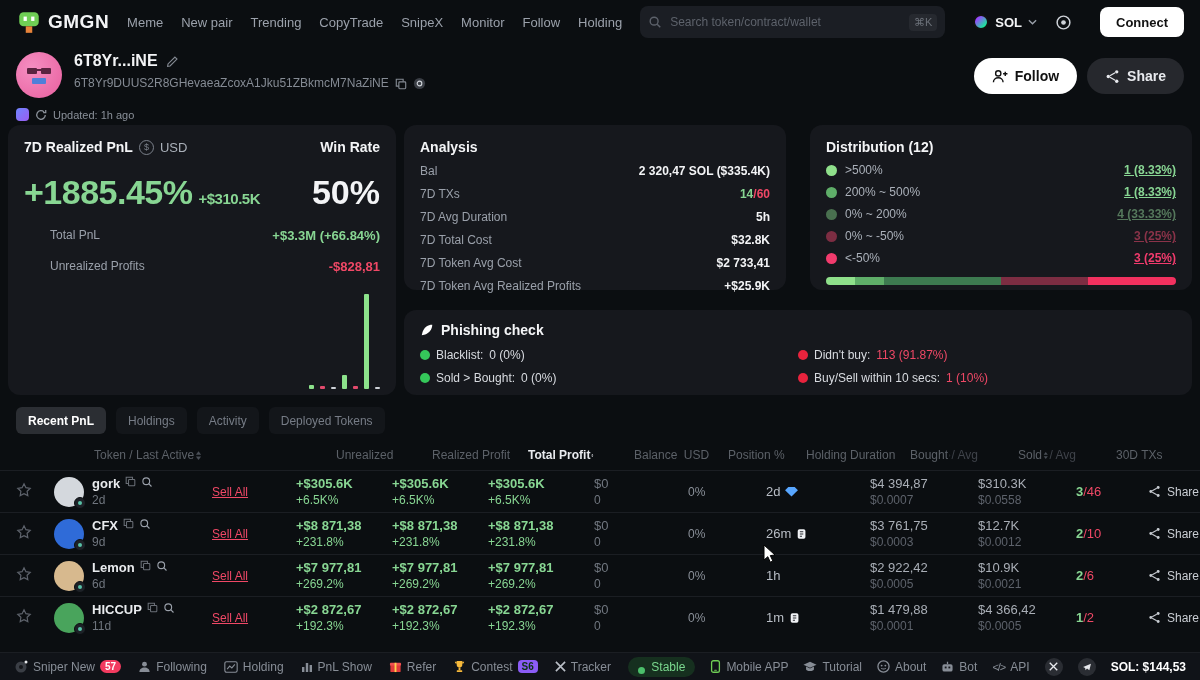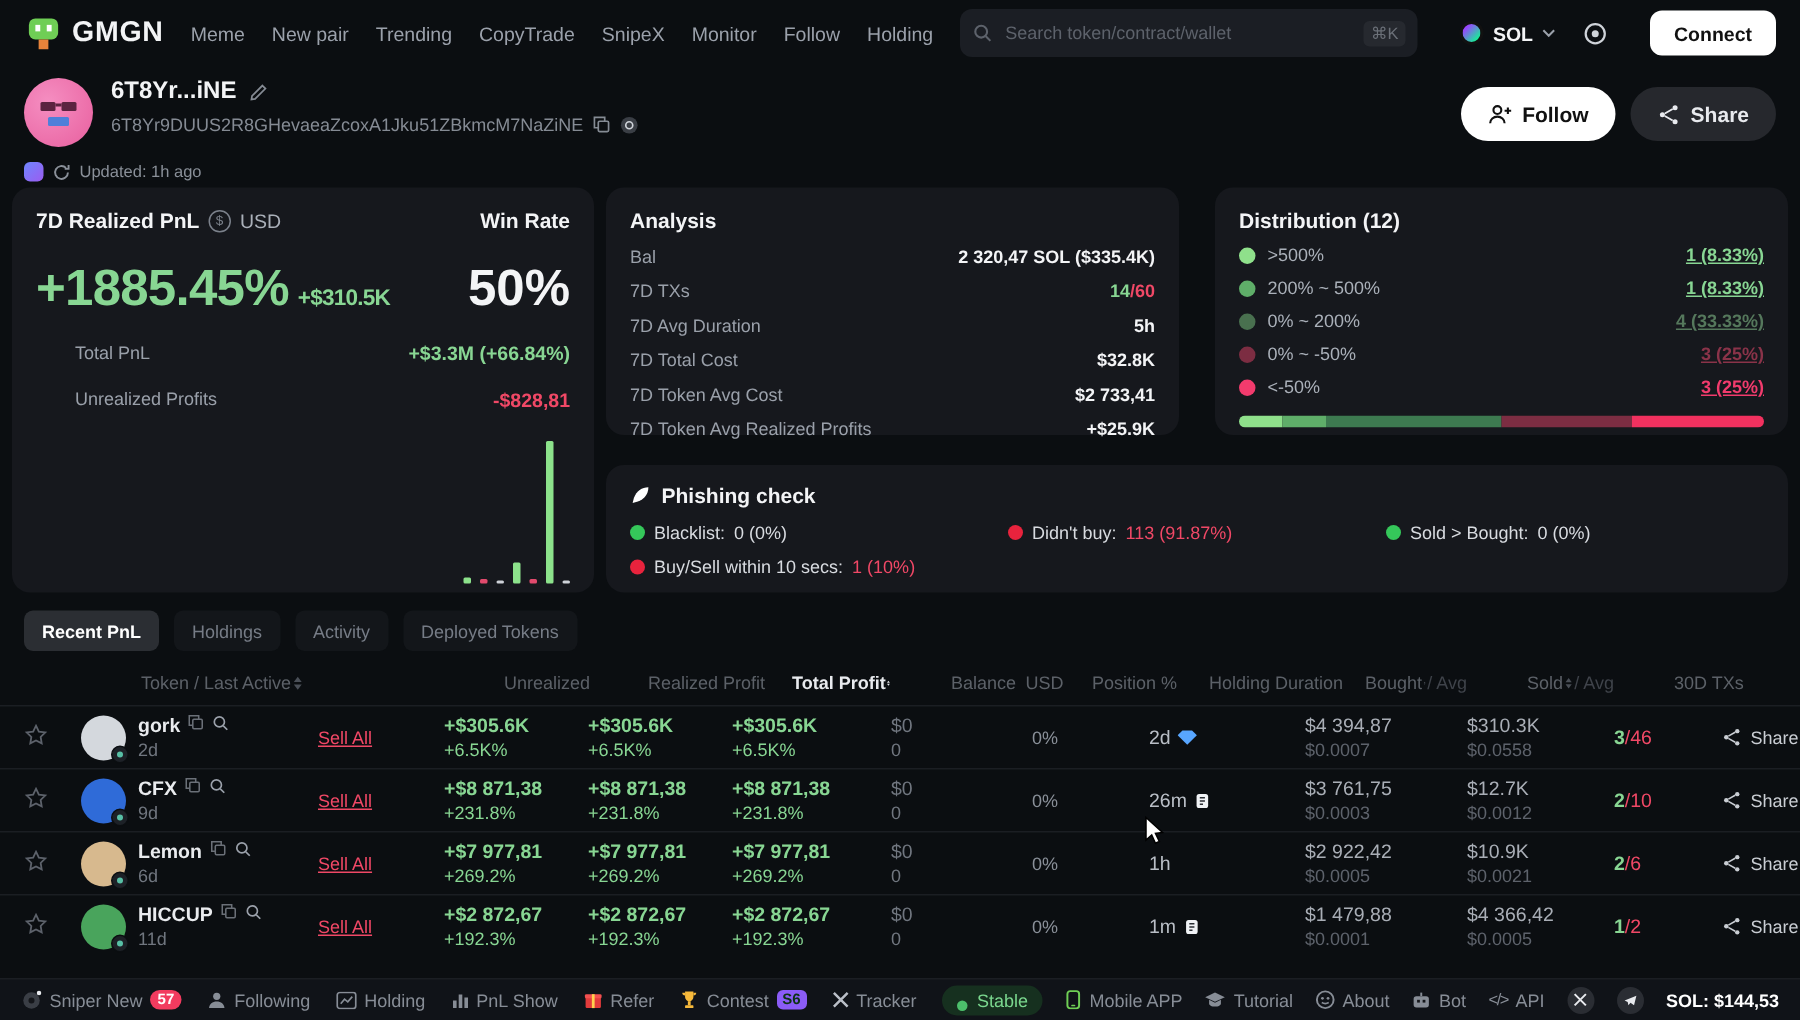--- a/index.html
+++ b/index.html
@@ -26,21 +26,21 @@
   .sol-dot{width:16px;height:16px;border-radius:50%;background:linear-gradient(135deg,#9945FF 20%,#14F195 85%);border:2px solid #111;}
   .connect-btn{margin-left:10px;background:#fff;color:#111;font-weight:bold;font-size:13px;border:none;border-radius:8px;height:30px;padding:0 16px;cursor:pointer;font-family:inherit;}
 
   
   .profile{display:flex;padding:8px 16px 0;}
   .avatar{width:46px;height:46px;border-radius:50%;background:radial-gradient(circle at 35% 35%,#f58ec1,#e85f9e);position:relative;flex:none;}
   .avatar svg{position:absolute;left:9px;top:12px;}
   .pinfo{margin-left:12px;}
   .pname-row{display:flex;align-items:center;gap:8px;}
   .pname{font-size:16px;font-weight:bold;}
-  .paddr-row{display:flex;align-items:center;gap:6px;margin-top:6px;color:#858b94;font-size:12px;}
+  .paddr-row{display:flex;align-items:flex-end;gap:6px;margin-top:6px;color:#858b94;font-size:12px;}
   .updated-row{display:flex;align-items:center;gap:6px;margin:10px 16px 0;color:#8a9099;font-size:11px;}
   .mini-alien{width:13px;height:13px;border-radius:4px;background:linear-gradient(135deg,#6f86ff,#9b5cf0);}
   .profile-right{margin-left:auto;text-align:right;}
   .btn-row{display:flex;gap:10px;justify-content:flex-end;margin-top:6px;}
   .btn{height:36px;border-radius:18px;display:flex;align-items:center;gap:7px;padding:0 18px;font-size:14px;font-weight:bold;cursor:pointer;border:none;font-family:inherit;}
   .btn-follow{background:#fff;color:#111;}
   .btn-share{background:#26282d;color:#e8eaee;}
   .filters{display:flex;gap:4px;justify-content:flex-end;margin-top:14px;font-size:12px;color:#7b818b;}
   .filter{padding:3px 8px;border-radius:6px;cursor:pointer;}
   .filter.active{background:var(--pill);color:#fff;font-weight:bold;}
@@ -72,21 +72,21 @@
   .kv .v{color:var(--txt);font-weight:bold;}
   .txs-g{color:var(--green);font-weight:bold;} .txs-r{color:var(--red);font-weight:bold;}
 
   .dist-row{display:flex;align-items:center;margin-top:8px;font-size:12px;color:#aab0b9;}
   .dist-dot{width:11px;height:11px;border-radius:50%;margin-right:8px;flex:none;}
   .dist-val{margin-left:auto;text-decoration:underline;font-weight:bold;cursor:pointer;}
   .dist-bar{display:flex;height:8px;border-radius:4px;overflow:hidden;margin-top:12px;}
 
   .phishing-card{height:85px;padding:12px 16px;}
   .ph-head{display:flex;align-items:center;gap:7px;font-size:14px;font-weight:bold;}
-  .ph-grid{display:grid;grid-template-columns:1fr 1fr 1fr;margin-top:10px;row-gap:9px;font-size:12px;color:#d8dbe0;}
+  .ph-grid{display:grid;grid-template-columns:1fr 1fr;margin-top:10px;row-gap:9px;font-size:12px;color:#d8dbe0;}
   .ph-item{display:flex;align-items:center;gap:6px;}
   .dot{width:10px;height:10px;border-radius:50%;flex:none;}
   .dot.g{background:#35c75a;} .dot.r{background:#e8233d;}
   .ph-red{color:var(--red);}
 
   
   .tabs{display:flex;gap:10px;padding:12px 16px 0;}
   .tab{height:27px;display:flex;align-items:center;padding:0 12px;border-radius:6px;font-size:12px;color:#767c86;background:#13161a;cursor:pointer;white-space:nowrap;}
   .tab.active{background:var(--pill);color:#fff;font-weight:bold;}
 

